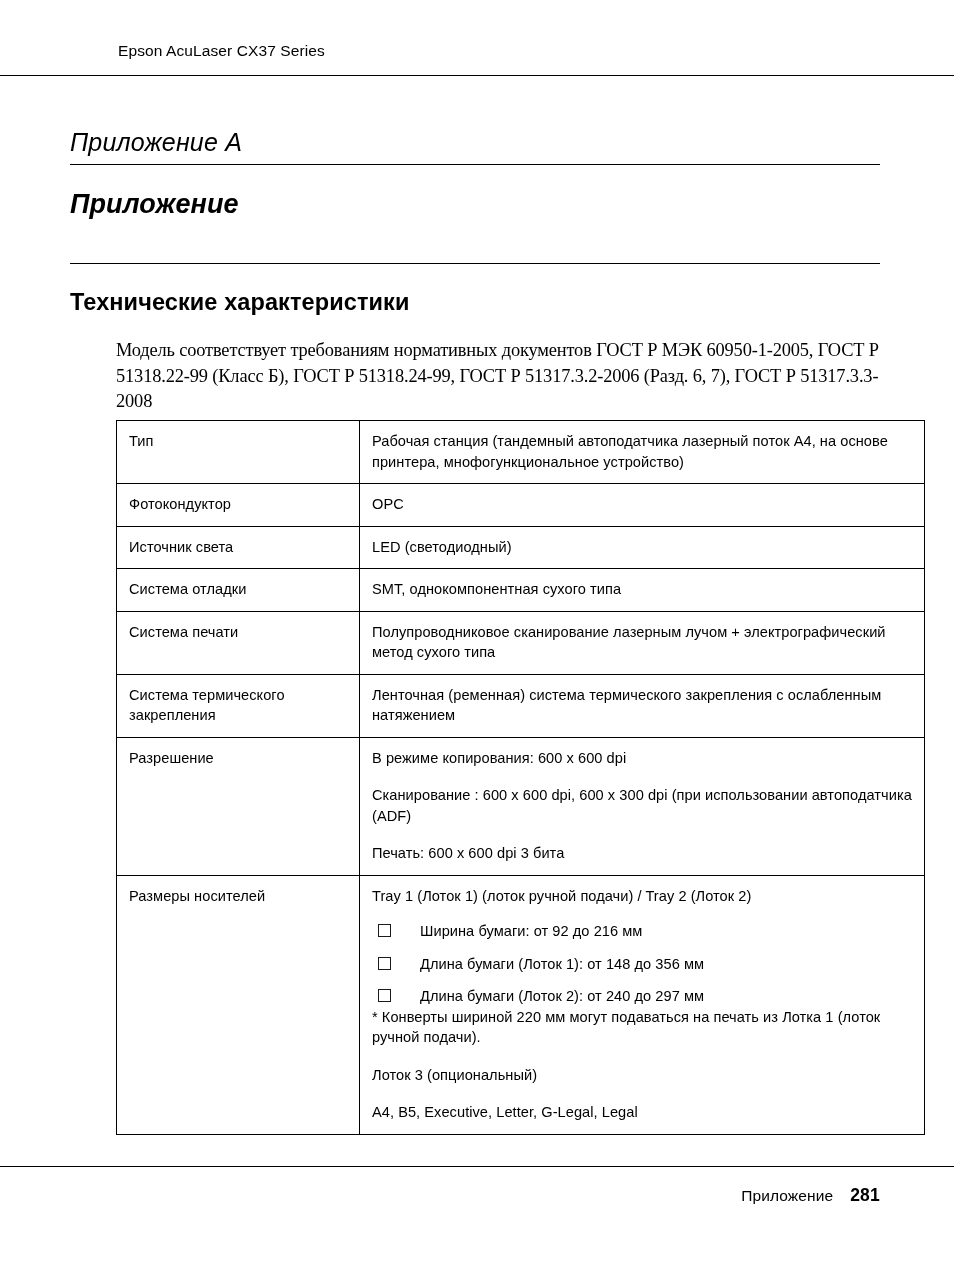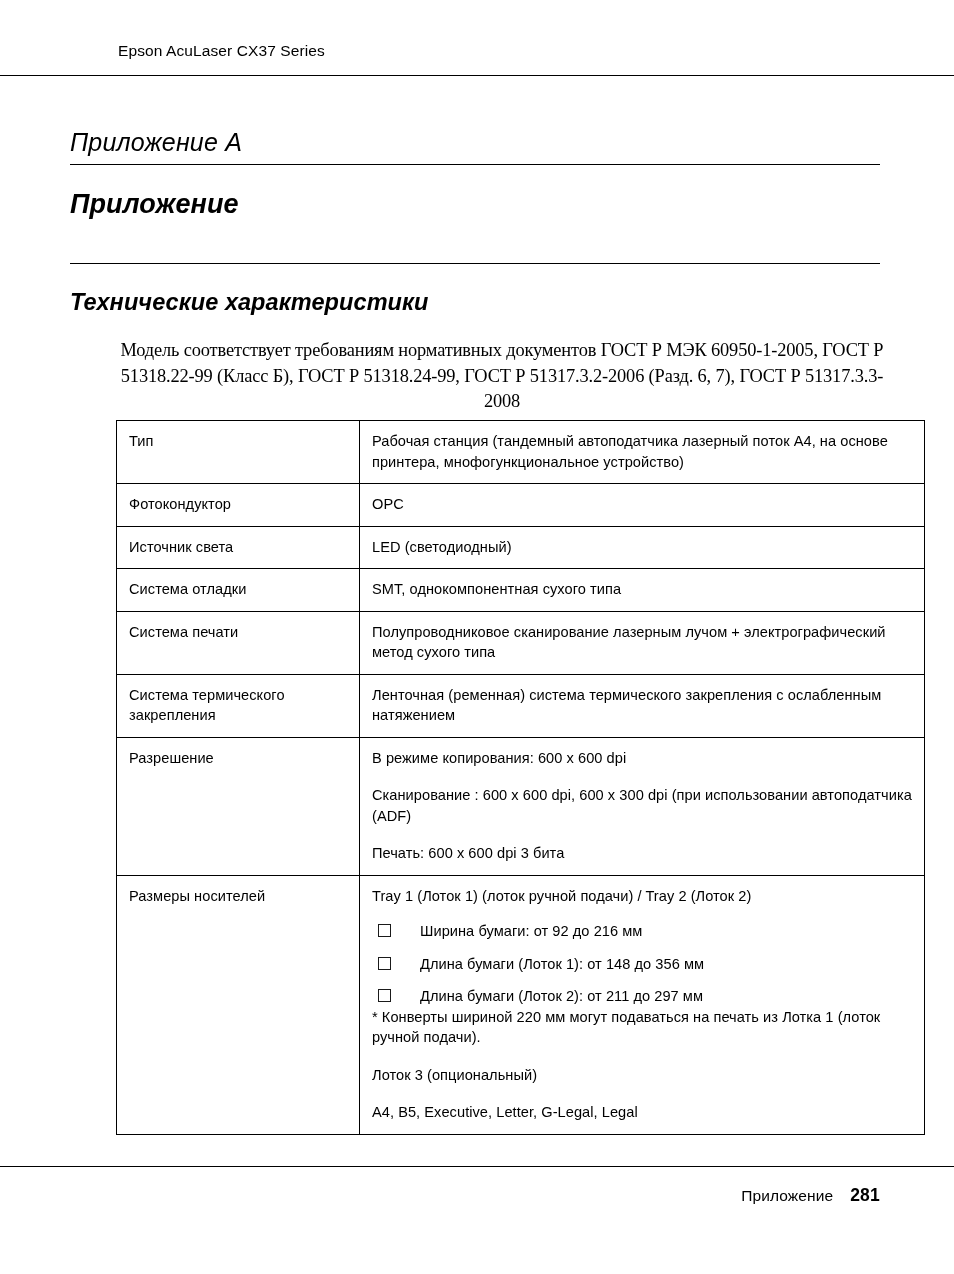--- a/index.html
+++ b/index.html
@@ -94,37 +94,36 @@
     top: 263px;
     width: 810px;
     height: 0;
     border-top: 1.7px solid #000;
   }
   .section-title {
     position: absolute;
     left: 70px;
     top: 269px;
     font-size: 23.5px;
-    font-style: italic;
     font-weight: 700;
     letter-spacing: 0.1px;
     white-space: nowrap;
   }
 
   
   .intro-paragraph {
     position: absolute;
     left: 116px;
     top: 320px;
     width: 772px;
     font-family: "Liberation Serif", serif;
     font-size: 18.4px;
     line-height: 25.5px;
     letter-spacing: -0.15px;
-    text-align: center;
+    text-align: left;
   }
 
   
   .spec-table {
     position: absolute;
     left: 116px;
     top: 420px;
     width: 758px;
     border-collapse: collapse;
     table-layout: fixed;
@@ -276,21 +275,21 @@
             <li>
               <span class="bullet-glyph"></span>
               <span>Ширина бумаги: от 92 до 216 мм</span>
             </li>
             <li>
               <span class="bullet-glyph"></span>
               <span>Длина бумаги (Лоток 1): от 148 до 356 мм</span>
             </li>
             <li>
               <span class="bullet-glyph"></span>
-              <span>Длина бумаги (Лоток 2): от 211 до 297 мм</span>
+              <span>Длина бумаги (Лоток 2): от 240 до 297 мм</span>
             </li>
           </ul>
           <p class="cell-p">* Конверты шириной 220 мм могут подаваться на печать из Лотка 1 (лоток ручной подачи).</p>
           <p class="cell-p">Лоток 3 (опциональный)</p>
           <p class="cell-p">A4, B5, Executive, Letter, G-Legal, Legal</p>
         </td>
       </tr>
     </tbody>
   </table>
 

